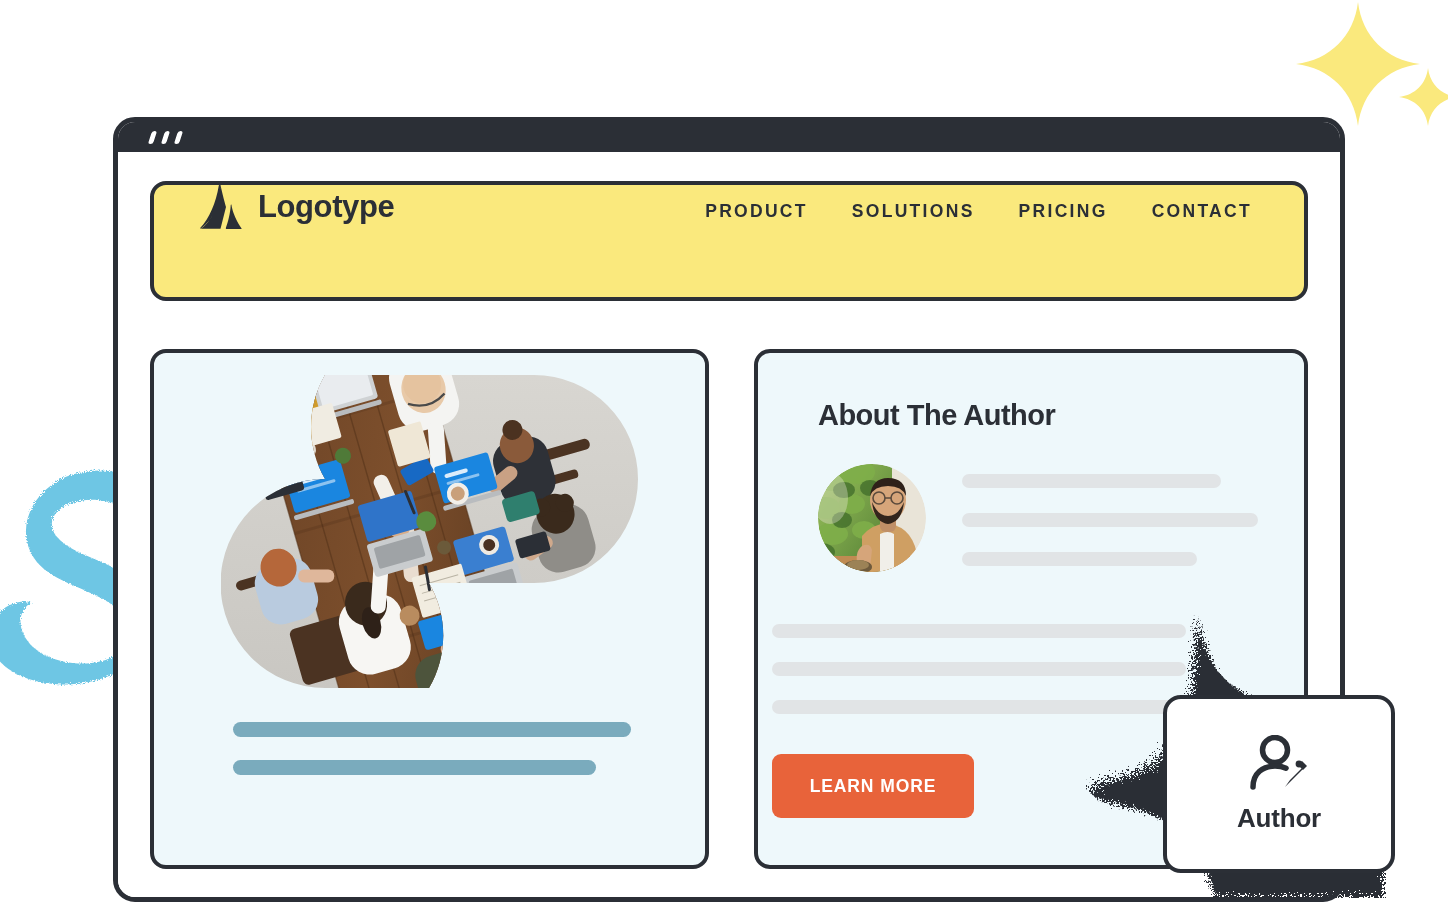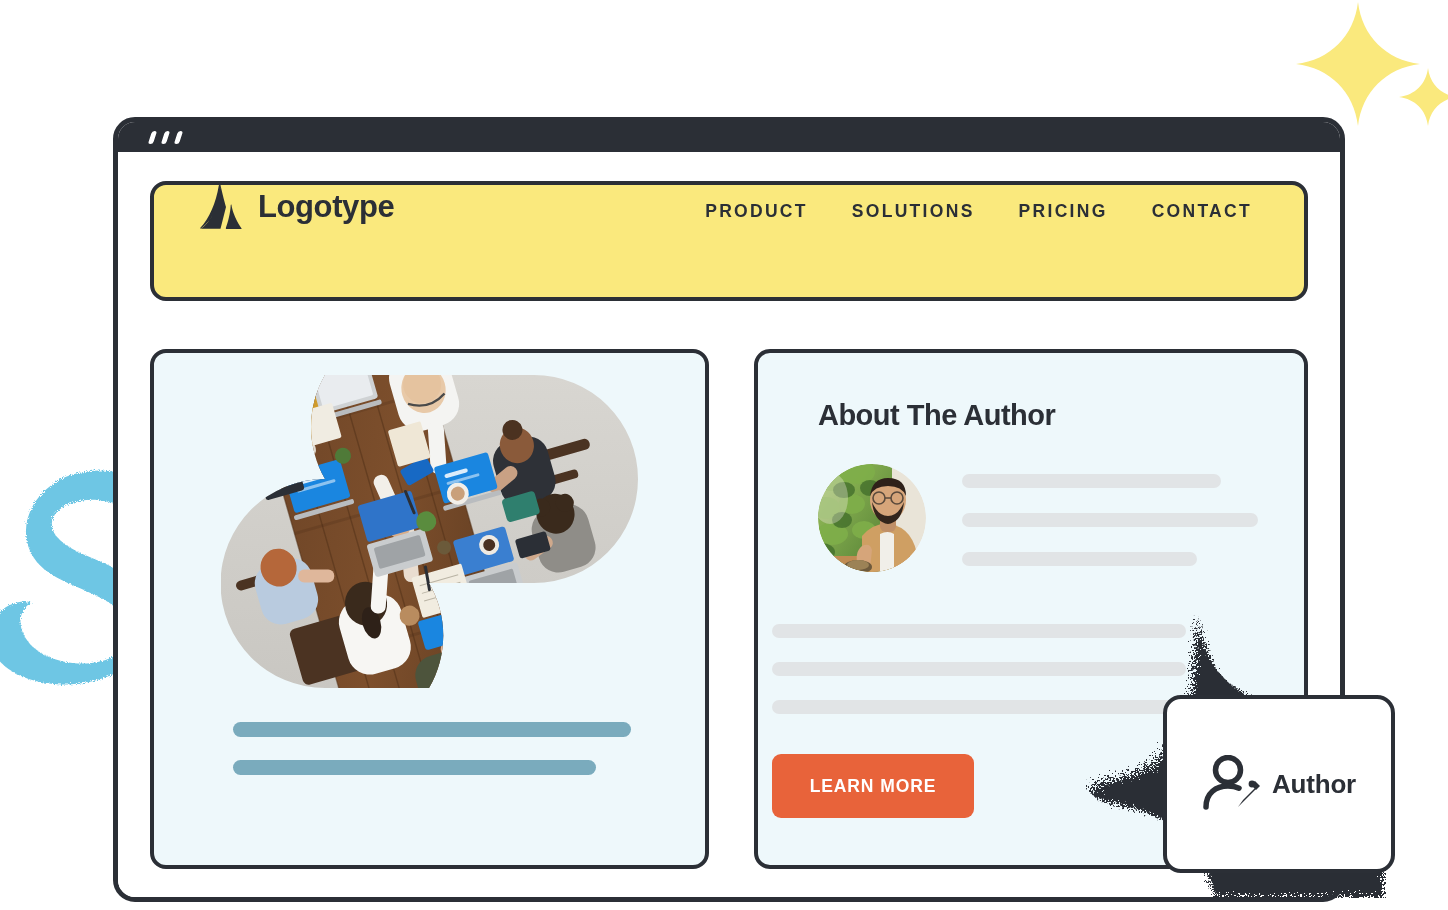--- a/index.html
+++ b/index.html
@@ -245,21 +245,21 @@
   #author-badge {
     position: absolute;
     left: 1163px;
     top: 695px;
     width: 232px;
     height: 178px;
     background: #ffffff;
     border: 4px solid #2b2f36;
     border-radius: 18px;
     display: flex;
-    flex-direction: row;
+    flex-direction: column;
     align-items: center;
     justify-content: center;
     gap: 10px;
   }
   #author-badge-icon svg { display: block; }
   #author-badge-label {
     font-size: 26px;
     font-weight: 700;
     color: #2b2f36;
     letter-spacing: -0.2px;

